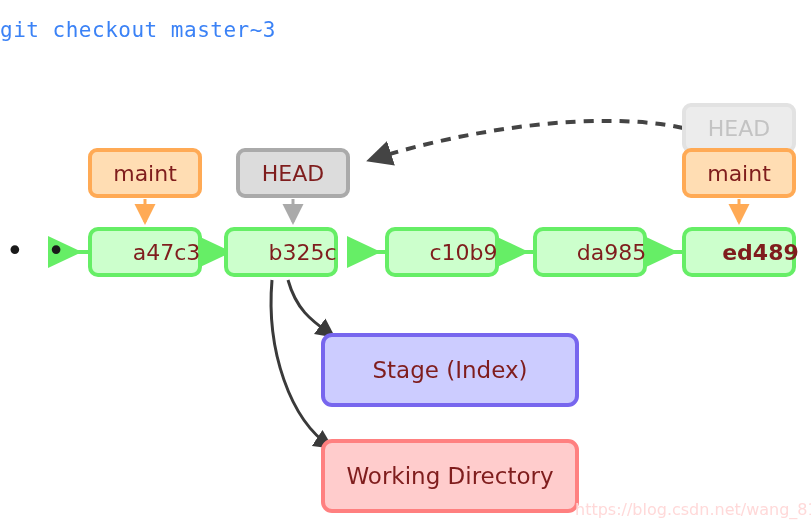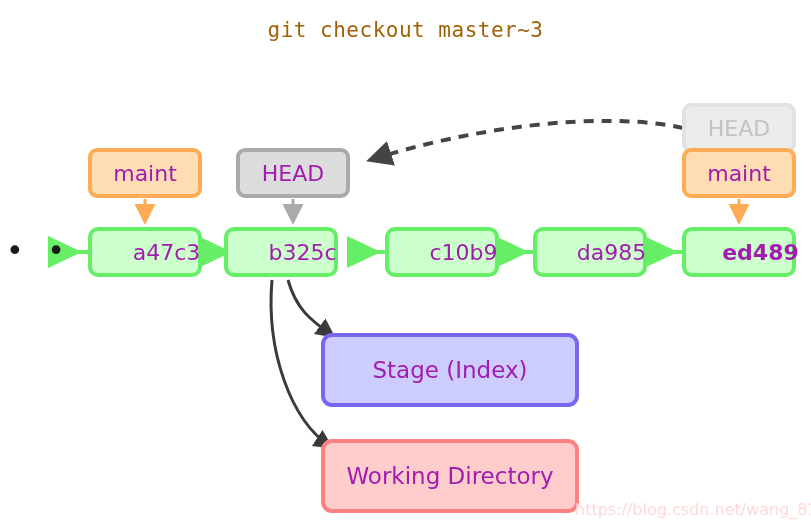--- a/index.html
+++ b/index.html
@@ -17,40 +17,40 @@
     background: #ffffff;
     overflow: hidden;
   }
 
   
   #title {
     position: absolute;
     left: 0;
     top: 18px;
     width: 811px;
-    text-align: center;
+    text-align: left;
     font-family: "DejaVu Sans Mono", monospace;
     font-size: 21px;
-    color: #a16207;
+    color: #3b82f6;
     letter-spacing: 0.5px;
     white-space: pre;
   }
 
   
   .node {
     position: absolute;
     box-sizing: border-box;
     display: flex;
     align-items: center;
     justify-content: center;
     border-radius: 9px;
     border-style: solid;
     border-width: 4px;
     font-size: 22px;
-    color: #a21caf;
+    color: #7f1d1d;
     white-space: nowrap;
   }
 
   .commit {
     background: #ccffcc;
     border-color: #66ee66;
     width: 114px;
     height: 50px;
     top: 227px;
     border-radius: 10px;

